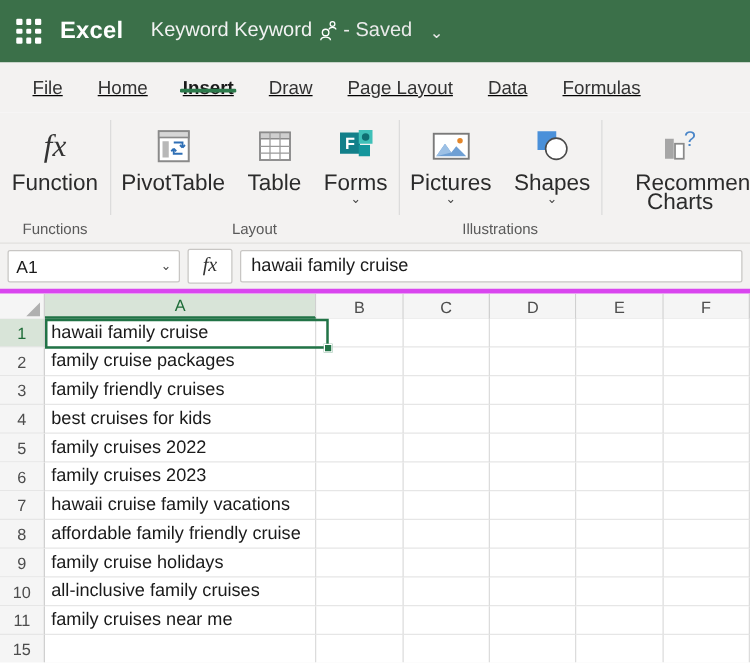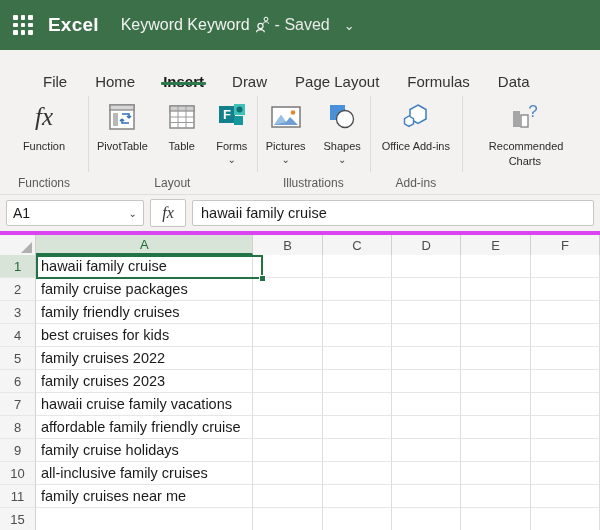--- a/index.html
+++ b/index.html
@@ -27,22 +27,22 @@
   .doc-title{
     color:#f2f2f2;font-size:16px;display:flex;align-items:center;gap:5px;
   }
   .doc-title .name{white-space:nowrap;}
   .person-ic{display:inline-block;width:15px;height:17px;position:relative;top:-1px;}
   .saved{color:#eaeaea;font-size:16px;}
   .title-chev{margin-left:14px;color:#e8e8e8;font-size:13px;cursor:pointer;}
 
   
   .tabbar{
-    height:40px;background:#f3f2f1;display:flex;align-items:flex-end;
-    padding-left:29px;box-sizing:border-box;
+    height:40px;background:#f3f2f1;display:flex;align-items:center;
+    padding-left:12px;box-sizing:border-box;text-decoration:underline;
   }
   .tab{
     display:flex;align-items:center;padding:0 14px;font-size:15px;color:#333;
     position:relative;cursor:pointer;white-space:nowrap;
   }
   .tab.active{color:#1a1a1a;font-weight:bold;}
   .tab.active::after{
     content:"";position:absolute;left:12px;right:12px;bottom:5px;height:3px;
     background:#2b7a4b;border-radius:1px;
   }
@@ -59,21 +59,21 @@
   .rgroup + .rgroup::before{
     content:"";position:absolute;left:0;top:6px;bottom:22px;width:1px;background:#dcdcdc;
   }
   .ritems{display:flex;align-items:flex-start;height:80px;}
   .ritem{
     display:flex;flex-direction:column;align-items:center;width:auto;
     padding:4px 9px 0 9px;cursor:pointer;
   }
   .ricon{height:38px;display:flex;align-items:center;justify-content:center;}
   .rlabel{
-    font-size:11px;color:#2b2b2b;text-align:center;line-height:15px;margin-top:3px;
+    font-size:18px;color:#2b2b2b;text-align:center;line-height:15px;margin-top:3px;
     white-space:nowrap;
   }
   .rlabel.two{white-space:normal;max-width:72px;}
   .rchev{font-size:10px;color:#444;line-height:10px;margin-top:1px;}
   .glabel{
     font-size:12px;color:#595959;text-align:center;padding-bottom:4px;
   }
 
   
   .formulabar{
@@ -172,22 +172,22 @@
   </div>
   <div class="title-chev">⌄</div>
 </div>
 
 <div class="tabbar">
   <div class="tab">File</div>
   <div class="tab">Home</div>
   <div class="tab active">Insert</div>
   <div class="tab">Draw</div>
   <div class="tab">Page Layout</div>
+  <div class="tab">Data</div>
   <div class="tab">Formulas</div>
-  <div class="tab">Data</div>
 </div>
 
 <div class="ribbon">
 
   <div class="rgroup">
     <div class="ritems">
       <div class="ritem" style="width:70px;">
         <span class="ricon">
           <svg width="34" height="34" viewBox="0 0 34 34">
             <text x="17" y="25" font-family="Liberation Serif, serif" font-style="italic" font-size="25" fill="#333" text-anchor="middle">fx</text>
@@ -266,34 +266,20 @@
             <circle cx="19" cy="18" r="8.5" fill="#fff" stroke="#4a4a4a" stroke-width="1.3"></circle>
           </svg>
         </span>
         <span class="rlabel">Shapes</span>
         <span class="rchev">⌄</span>
       </div>
     </div>
     <div class="glabel">Illustrations</div>
   </div>
 
-  <div class="rgroup">
-    <div class="ritems">
-      <div class="ritem" style="width:74px;">
-        <span class="ricon">
-          <svg width="32" height="32" viewBox="0 0 32 32">
-            <polygon points="18,4 26,8.5 26,18 18,22.5 10,18 10,8.5" fill="#fff" stroke="#3f7fc1" stroke-width="1.5"></polygon>
-            <polygon points="9,15 13.5,17.6 13.5,22.8 9,25.4 4.5,22.8 4.5,17.6" fill="#fff" stroke="#3f7fc1" stroke-width="1.4"></polygon>
-          </svg>
-        </span>
-        <span class="rlabel two">Office Add-ins</span>
-      </div>
-    </div>
-    <div class="glabel">Add-ins</div>
-  </div>
 
   <div class="rgroup">
     <div class="ritems">
       <div class="ritem" style="width:108px;">
         <span class="ricon">
           <svg width="34" height="32" viewBox="0 0 34 32">
             <rect x="5" y="10" width="7" height="16" fill="#a6a6a6"></rect>
             <rect x="13" y="14" width="7" height="12" fill="#fff" stroke="#8a8a8a" stroke-width="1.4"></rect>
             <text x="25" y="16" font-family="Liberation Sans, sans-serif" font-size="17" fill="#4a86c8" text-anchor="middle">?</text>
           </svg>

